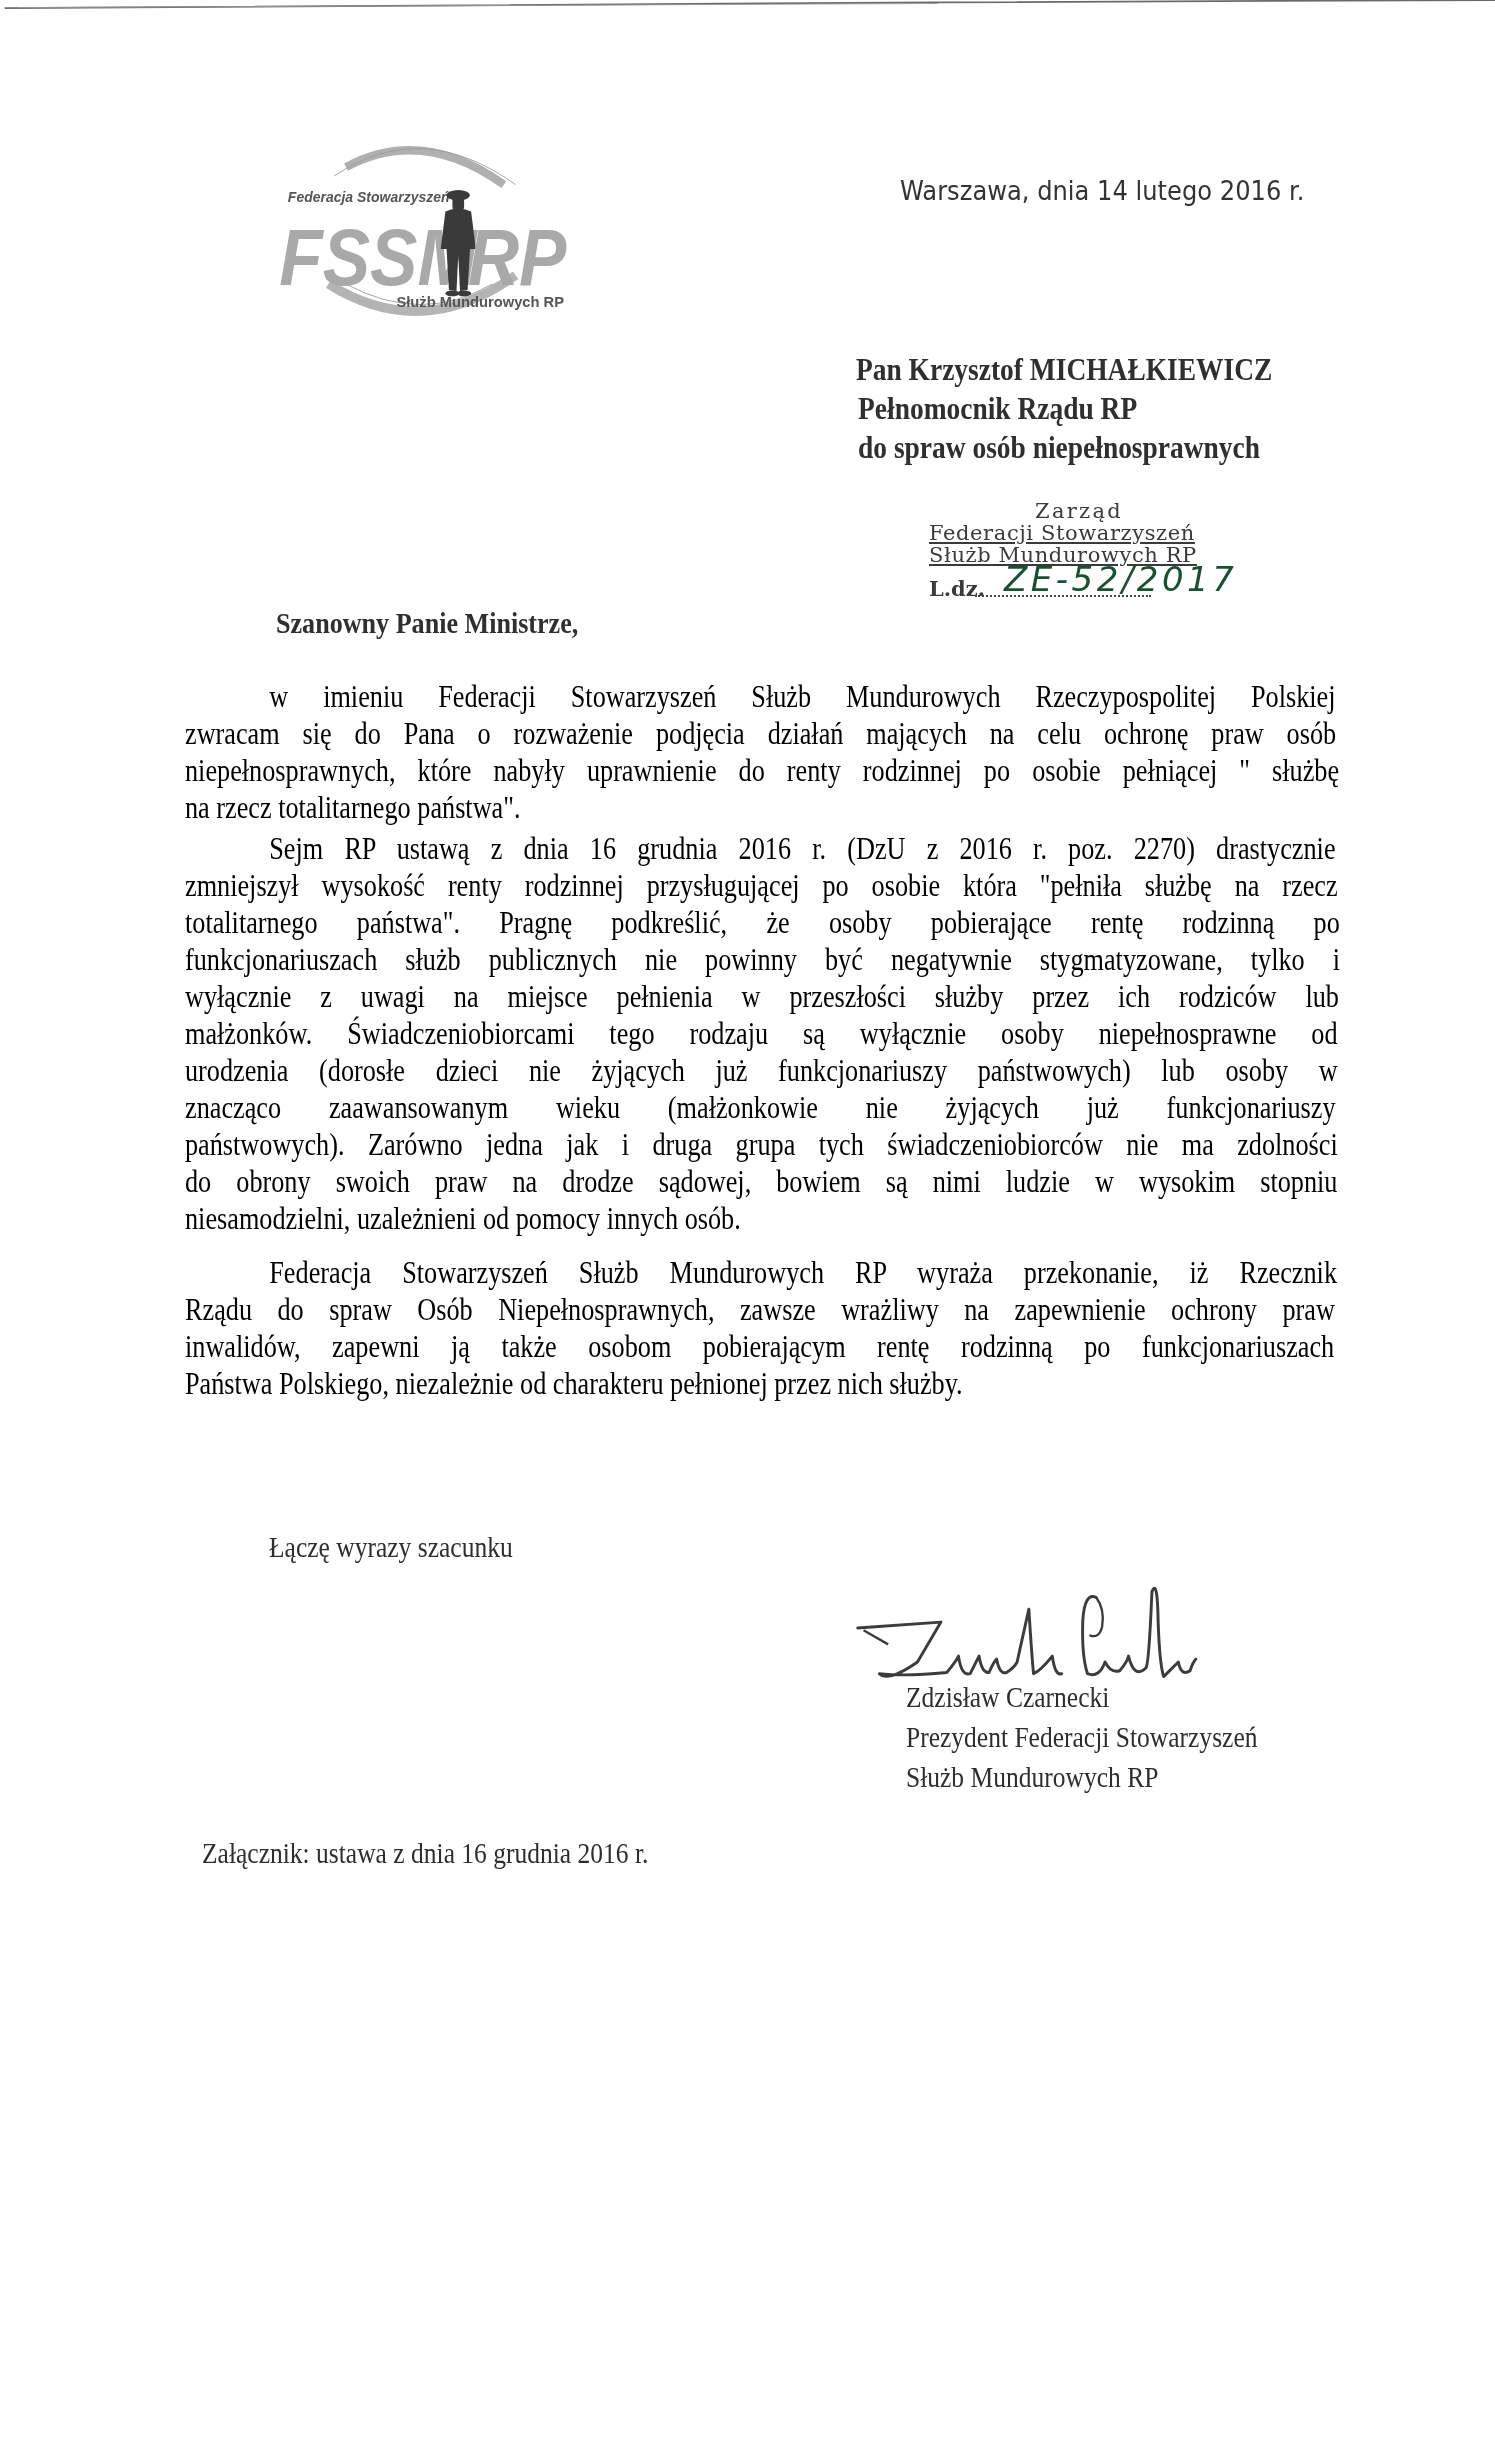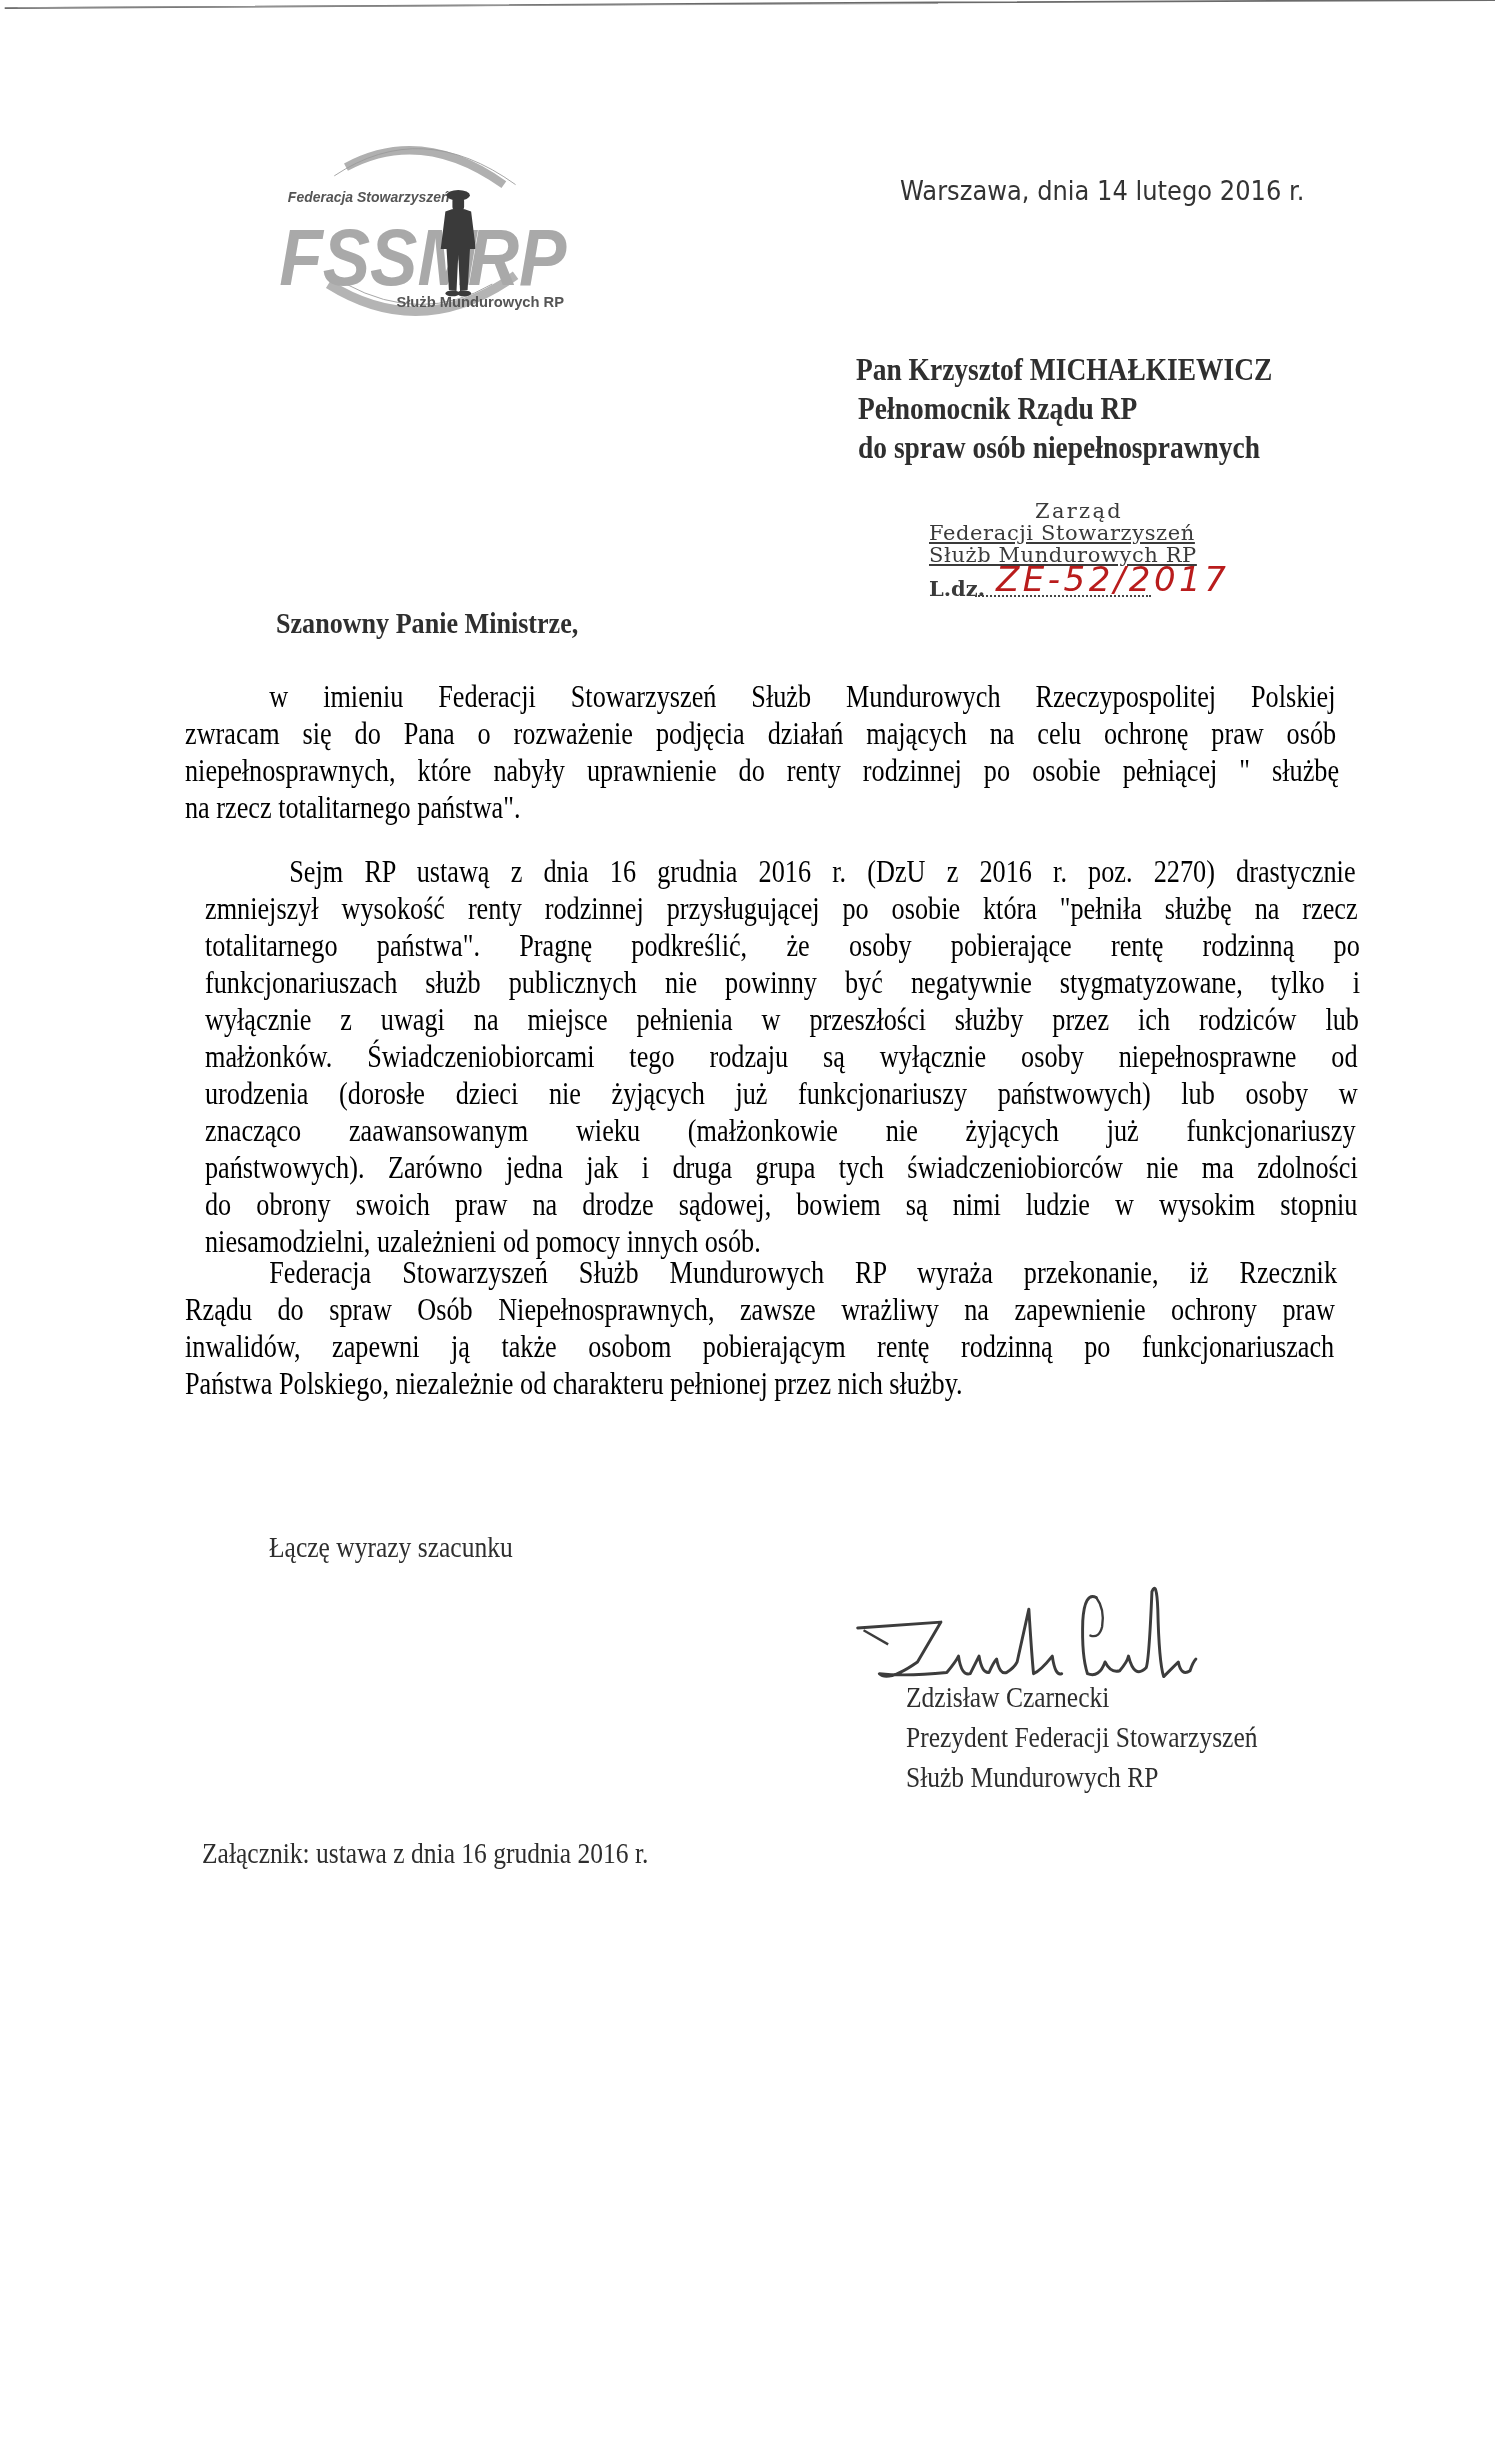--- a/index.html
+++ b/index.html
@@ -18,33 +18,33 @@
     
     .addressee { left: 856px; top: 351px; font-size: 30.5px; font-weight: bold; line-height: 39px; color: #2f2f2f; transform: scaleX(0.9); transform-origin: left top; }
     .addressee div { white-space: nowrap; }
 
     
     .stamp { left: 929px; top: 500px; font-family: "DejaVu Serif", "Liberation Serif", serif; font-size: 21px; line-height: 22px; color: #3a3a3a; }
     .stamp .st-title { padding-left: 106px; font-weight: normal; letter-spacing: 2.3px; }
     .stamp .st-line { white-space: nowrap; letter-spacing: 0.6px; text-decoration: underline; }
     .stamp .ldz { position: relative; margin-top: 7px; white-space: nowrap; }
     .stamp .ldz .lbl { font-weight: bold; }
-    .stamp .ldz .hand { font-family: "DejaVu Sans", sans-serif; font-size: 34px; color: #b91c1c; letter-spacing: 3.5px; font-style: italic; margin-left: 11px; position: relative; top: -4.7px; }
+    .stamp .ldz .hand { font-family: "DejaVu Sans", sans-serif; font-size: 34px; color: #14532d; letter-spacing: 3.5px; font-style: italic; margin-left: 19px; position: relative; top: -4.7px; }
     .stamp .ldz .dots { position: absolute; left: 46px; bottom: 3.5px; width: 176px; border-bottom: 2.3px dotted #444; }
 
     
     .salutation { left: 276px; top: 607px; font-size: 29px; font-weight: bold; color: #2f2f2f; transform: scaleX(0.9); transform-origin: left top; white-space: nowrap; }
 
     
     .para { left: 185px; width: 1152px; font-size: 30.5px; line-height: 37px; color: #000000; text-align: justify; }
     .para .line { display: block; white-space: nowrap; transform-origin: left top; }
     .para .line.first { padding-left: 98px; }
     .para .jl { display: flex; justify-content: space-between; white-space: nowrap; }
     .p1 { top: 679px; }
-    .p2 { top: 854px; margin-left: 20px; }
+    .p2 { top: 831px; }
     .p3 { top: 1255px; }
     .closing { left: 269px; top: 1531px; font-size: 29px; }
     .attachment { left: 202px; top: 1837px; font-size: 29px; white-space: nowrap; }
 
     
     .signature { left: 853px; top: 1574px; width: 381px; height: 129px; }
     .signer { left: 906px; top: 1677px; font-size: 29px; line-height: 40px; white-space: nowrap; }
   </style>
 </head>
 <body>

